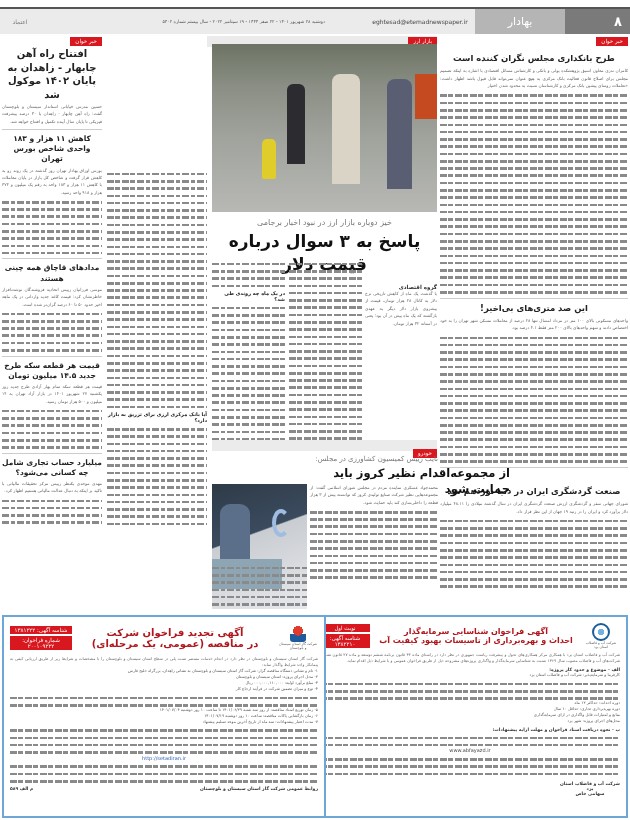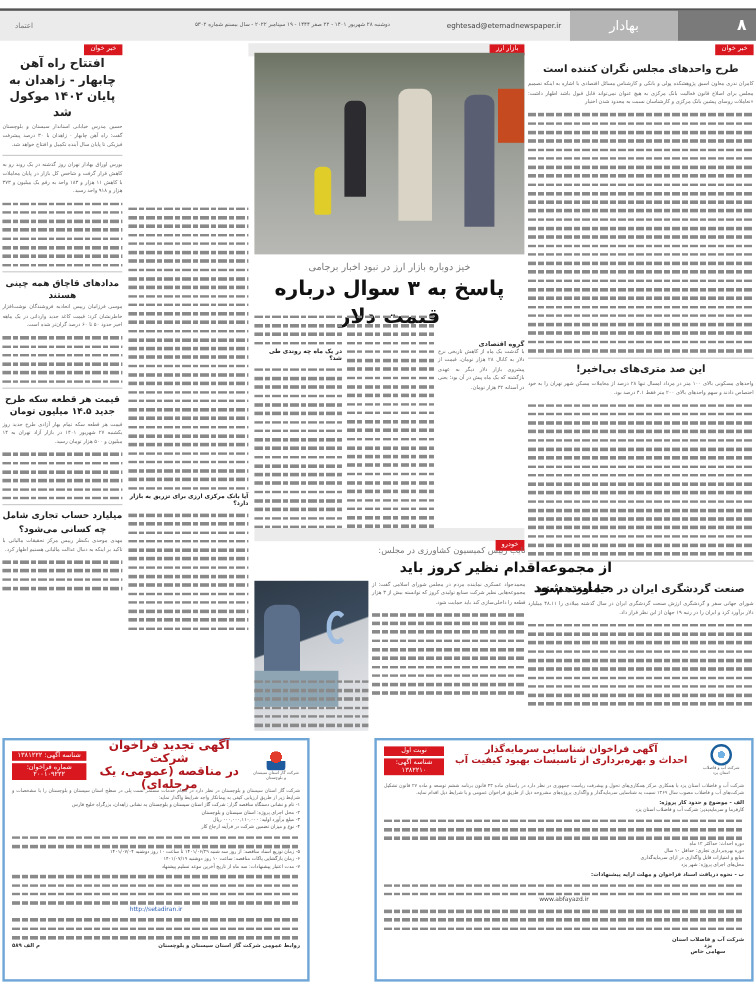--- a/index.html
+++ b/index.html
@@ -34,21 +34,21 @@
     <div class="sec">بهادار</div>
     <div class="mail">eghtesad@etemadnewspaper.ir</div>
     <div class="date">دوشنبه ۲۸ شهریور ۱۴۰۱ - ۲۲ صفر ۱۴۴۴ - ۱۹ سپتامبر ۲۰۲۲ - سال بیستم شماره ۵۳۰۲</div>
     <div class="logo">اعتماد</div>
   </div>
 
   <div class="col" style="right:2px;width:188px;">
     <div class="tagbar" style="background:#fff">
         <span class="tag">خبر خوان</span>
       </div>
-    <div class="h" style="font-size:8.5px;margin:6px 0 3px">طرح واحدهای مجلس نگران کننده است</div>
+    <div class="h" style="font-size:8.5px;margin:6px 0 3px">طرح بانکداری مجلس نگران کننده است</div>
     <div class="txt">کامران ندری معاون اسبق پژوهشکده پولی و بانکی و کارشناس مسائل اقتصادی با اشاره به اینکه تصمیم مجلس برای اصلاح قانون فعالیت بانک مرکزی به هیچ عنوان نمی‌تواند قابل قبول باشد اظهار داشت: «تعاملات روسای پیشین بانک مرکزی و کارشناسان نسبت به محدود شدن اختیار</div>
     <div class="lines">
         <span></span>
         <span></span>
         <span></span>
         <span></span>
         <span></span>
         <span></span>
         <span></span>
         <span></span>
@@ -247,20 +247,21 @@
       </div>
   </div>
 
   <div class="col" style="left:2px;width:100px;direction:rtl">
     <div class="tagbar" style="background:#fff">
         <span class="tag">خبر خوان</span>
       </div>
     <div class="h" style="font-size:10px;margin:0 0 2px">افتتاح راه آهن چابهار - زاهدان به پایان ۱۴۰۲ موکول شد</div>
     <div class="txt">حسین مدرس خیابانی استاندار سیستان و بلوچستان گفت: راه آهن چابهار - زاهدان با ۳۰ درصد پیشرفت فیزیکی تا پایان سال آینده تکمیل و افتتاح خواهد شد.</div>
     <div class="divider"></div>
+    <div class="h" style="font-size:7.5px;margin:3px 0 2px">کاهش ۱۱ هزار و ۱۸۳ واحدی شاخص بورس تهران</div>
     <div class="txt">بورس اوراق بهادار تهران روز گذشته در یک روند رو به کاهش قرار گرفت و شاخص کل بازار در پایان معاملات با کاهش ۱۱ هزار و ۱۸۳ واحد به رقم یک میلیون و ۳۷۳ هزار و ۹۱۸ واحد رسید.</div>
     <div class="lines">
         <span></span>
         <span></span>
         <span></span>
         <span></span>
         <span></span>
         <span></span>
         <span></span>
         <span></span>
@@ -330,21 +331,21 @@
         <span></span>
         <span></span>
         <span></span>
         <span></span>
         <span></span>
         <span></span>
       </div>
   </div>
 
   <div class="box" style="left:312px;top:615px;width:316px;height:203px;direction:rtl;padding:3px 6px">
-    <div style="display:flex;align-items:flex-start;gap:6px;height:32px">
+    <div style="display:flex;align-items:center;gap:6px;height:32px">
       <div style="width:38px;text-align:center">
         <div style="width:18px;height:18px;border-radius:50%;border:2px solid #1a5e9c;margin:0 auto;background:radial-gradient(circle,#6fb2e3 30%,#fff 31%)"></div>
         <div style="font-size:3.5px;color:#555">شرکت آب و فاضلاب استان یزد</div>
       </div>
       <div style="flex:1;text-align:center">
         <div style="font-size:8px;font-weight:bold;color:#b0161d">آگهی فراخوان شناسایی سرمایه‌گذار</div>
         <div style="font-size:8px;font-weight:bold;color:#b0161d">احداث و بهره‌برداری از تاسیسات بهبود کیفیت آب</div>
       </div>
       <div style="width:50px">
         <span class="adtag">نوبت اول</span>
@@ -371,21 +372,21 @@
     <div style="font-size:5px;color:#444;text-align:center;direction:ltr;margin:1px 0">www.abfayazd.ir</div>
     <div class="lines">
         <span></span>
         <span></span>
         <span></span>
       </div>
     <div style="font-size:4.5px;font-weight:bold;margin-top:6px;width:60px;text-align:center">شرکت آب و فاضلاب استان یزد</div>
     <div style="font-size:4.5px;font-weight:bold;width:60px;text-align:center">سهامی خاص</div>
   </div>
 
-  <div class="box" style="left:2px;top:615px;width:256px;height:203px;direction:rtl;padding:3px 6px">
+  <div class="box" style="left:2px;top:615px;width:324px;height:203px;direction:rtl;padding:3px 6px">
     <div style="display:flex;align-items:center;gap:6px;height:36px">
       <div style="width:40px;text-align:center">
         <div style="width:16px;height:16px;margin:0 auto;background:radial-gradient(circle at 50% 30%,#e23b2c 35%,transparent 36%),linear-gradient(#fff 50%,#1e5a9e 50%);border-radius:3px"></div>
         <div style="font-size:3.5px;color:#555">شرکت گاز استان سیستان و بلوچستان</div>
       </div>
       <div style="flex:1;text-align:center">
         <div style="font-size:10px;font-weight:bold;color:#b0161d">آگهی تجدید فراخوان شرکت</div>
         <div style="font-size:10px;font-weight:bold;color:#b0161d">در مناقصه (عمومی، یک مرحله‌ای)</div>
       </div>
       <div style="width:62px">

